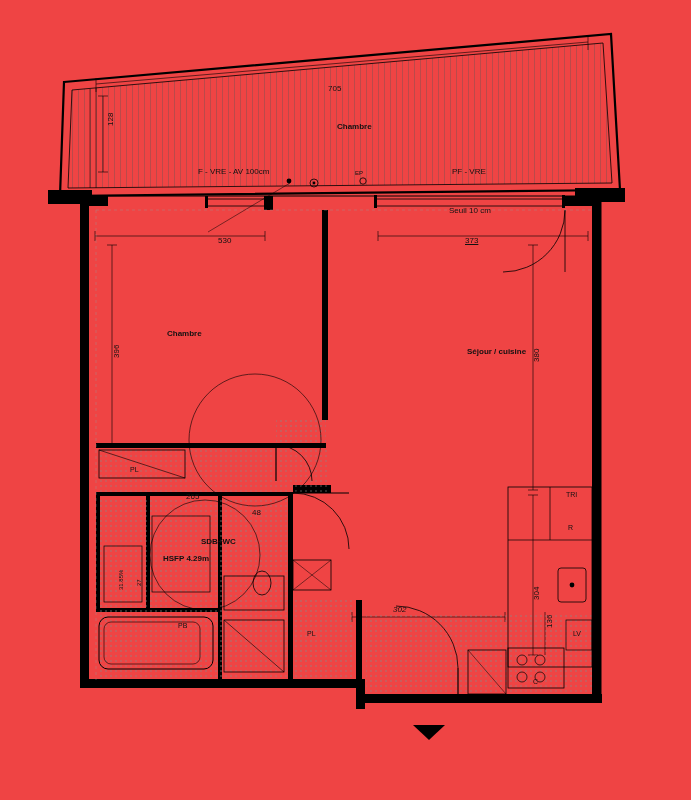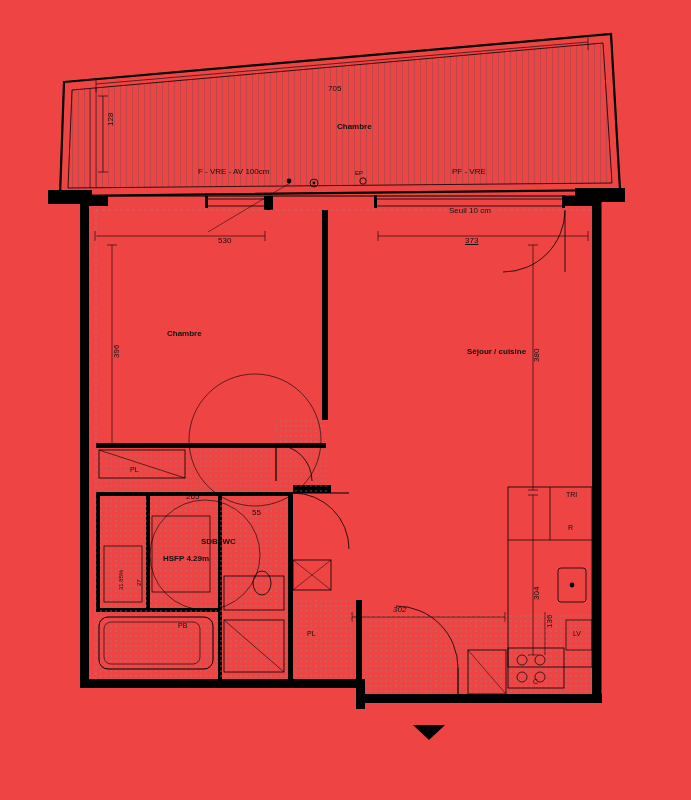--- a/index.html
+++ b/index.html
@@ -185,21 +185,21 @@
   <div class="lbl" style="left:532px;top:600px;transform:rotate(-90deg);transform-origin:left top;">304</div>
   <div class="lbl" style="left:545px;top:628px;transform:rotate(-90deg);transform-origin:left top;">136</div>
   <div class="lbl" style="left:393px;top:605px;font-style:italic;">302</div>
 
   <div class="lbl b" style="left:167px;top:329px;">Chambre</div>
   <div class="lbl b" style="left:425px;top:347px;margin-left:42px;">Séjour / cuisine</div>
   <div class="lbl b" style="left:169px;top:537px;padding-left:32px;">SDB+WC</div>
   <div class="lbl b" style="left:163px;top:554px;">HSFP 4.29m</div>
 
   <div class="lbl" style="left:186px;top:492px;">265</div>
-  <div class="lbl" style="left:252px;top:508px;">55</div>
+  <div class="lbl" style="left:252px;top:508px;">48</div>
   <div class="lbl" style="left:118px;top:590px;font-size:6px;transform:rotate(-90deg);transform-origin:left top;">31.85%</div>
   <div class="lbl" style="left:136px;top:586px;font-size:6px;transform:rotate(-90deg);transform-origin:left top;">27</div>
 
   <div class="lbl" style="left:130px;top:466px;font-size:7px;">PL</div>
   <div class="lbl" style="left:307px;top:630px;font-size:7px;">PL</div>
   <div class="lbl" style="left:178px;top:622px;font-size:7px;">PB</div>
   <div class="lbl" style="left:566px;top:491px;font-size:7px;">TRI</div>
   <div class="lbl" style="left:568px;top:524px;font-size:7px;">R</div>
   <div class="lbl" style="left:573px;top:630px;font-size:7px;">LV</div>
   <div class="lbl" style="left:533px;top:678px;font-size:7px;">C</div>

